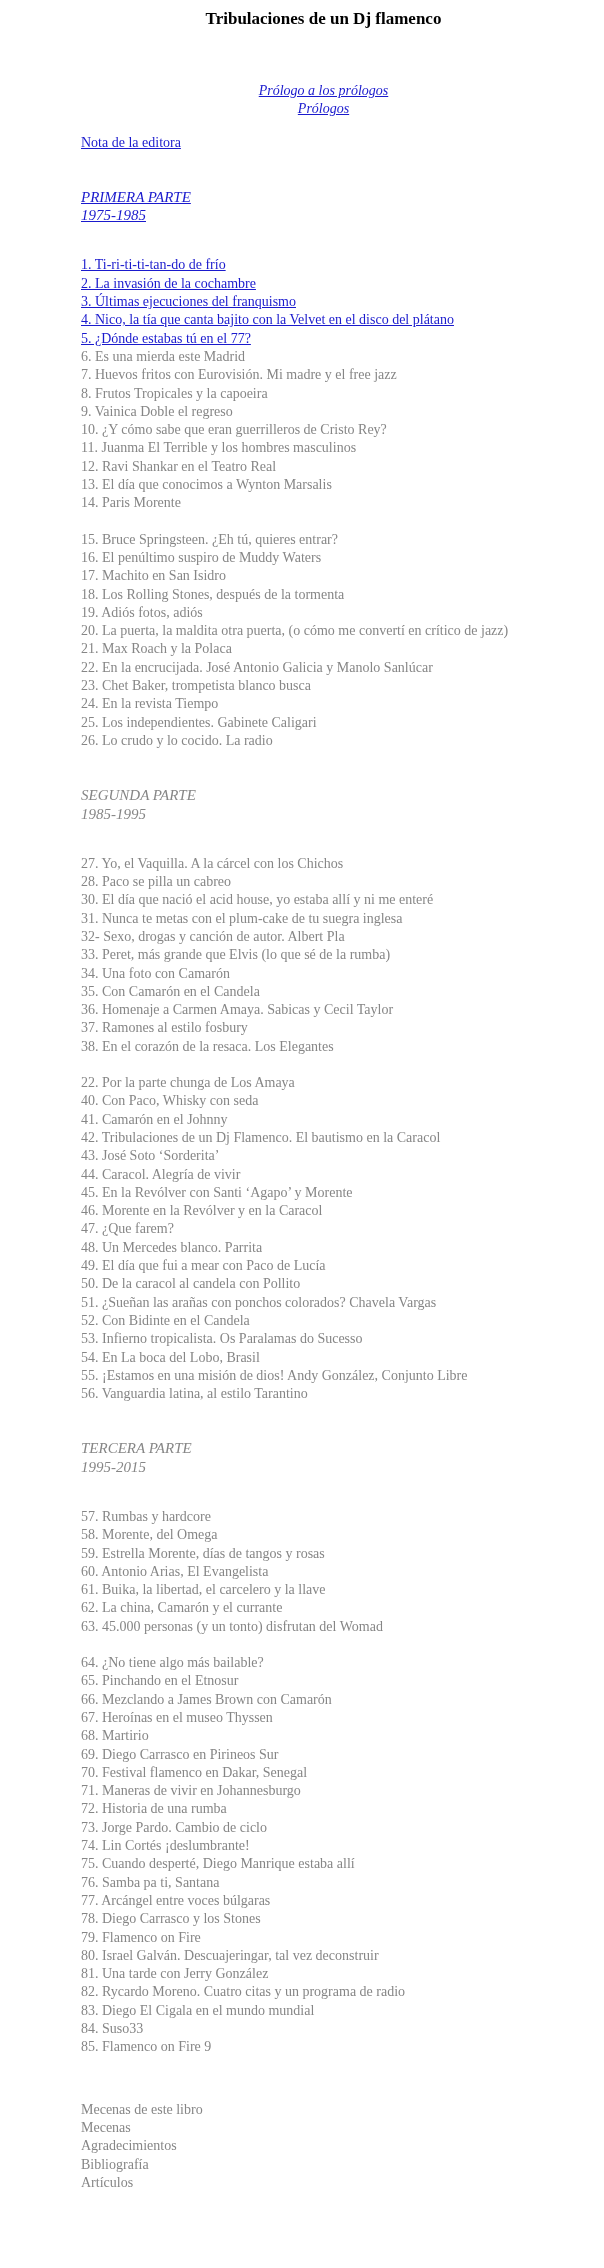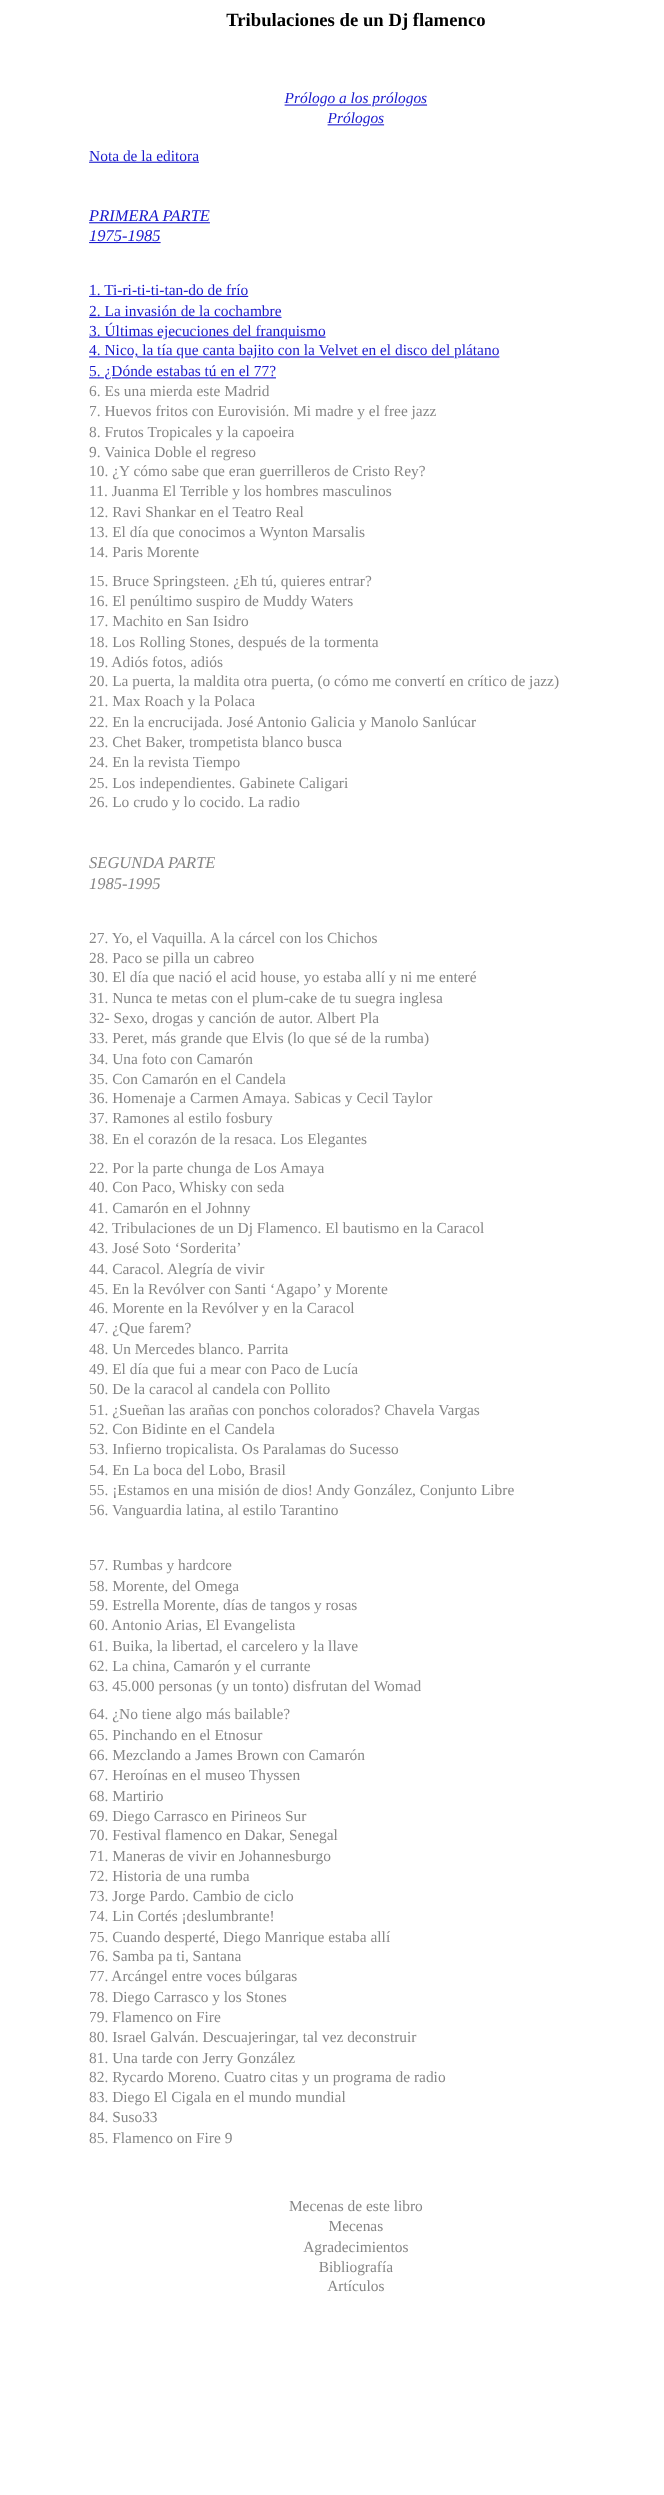--- a/index.html
+++ b/index.html
@@ -31,22 +31,22 @@
     text-decoration: underline;
     cursor: pointer;
   }
   .italic { font-style: italic; }
   .line { display: block; }
   .prologue { margin-top: 52px; text-align: center; }
   .editor-note { margin-top: 15px; }
   .part-head { margin-top: 36px; font-size: 15px; }
   .part-plain { font-style: italic; }
   .group { margin-top: 32px; }
-  .group + .group { margin-top: 8px; }
-  .backmatter { margin-top: 44px; text-align: center; }
+  .group + .group { margin-top: 18px; }
+  .backmatter { margin-top: 44px; }
 </style>
 </head>
 <body>
 
 <div class="page">
   <div class="title">Tribulaciones de un Dj flamenco</div>
 
   <div class="prologue" id="prologue-links">
       <div class="line"><a class="lnk italic" href="#">Prólogo a los prólogos</a></div>
       <div class="line"><a class="lnk italic" href="#">Prólogos</a></div>
@@ -126,20 +126,24 @@
           <div class="line"><span>50. De la caracol al candela con Pollito</span></div>
           <div class="line"><span>51. ¿Sueñan las arañas con ponchos colorados? Chavela Vargas</span></div>
           <div class="line"><span>52. Con Bidinte en el Candela</span></div>
           <div class="line"><span>53. Infierno tropicalista. Os Paralamas do Sucesso</span></div>
           <div class="line"><span>54. En La boca del Lobo, Brasil</span></div>
           <div class="line"><span>55. ¡Estamos en una misión de dios! Andy González, Conjunto Libre</span></div>
           <div class="line"><span>56. Vanguardia latina, al estilo Tarantino</span></div>
         </div>
       </div>
       <div class="part">
+        <div class="part-head">
+          <div class="line"><span class="part-plain">TERCERA PARTE</span></div>
+          <div class="line"><span class="part-plain">1995-2015</span></div>
+        </div>
         <div class="group">
           <div class="line"><span>57. Rumbas y hardcore</span></div>
           <div class="line"><span>58. Morente, del Omega</span></div>
           <div class="line"><span>59. Estrella Morente, días de tangos y rosas</span></div>
           <div class="line"><span>60. Antonio Arias, El Evangelista</span></div>
           <div class="line"><span>61. Buika, la libertad, el carcelero y la llave</span></div>
           <div class="line"><span>62. La china, Camarón y el currante</span></div>
           <div class="line"><span>63. 45.000 personas (y un tonto) disfrutan del Womad</span></div>
         </div>
         <div class="group">

